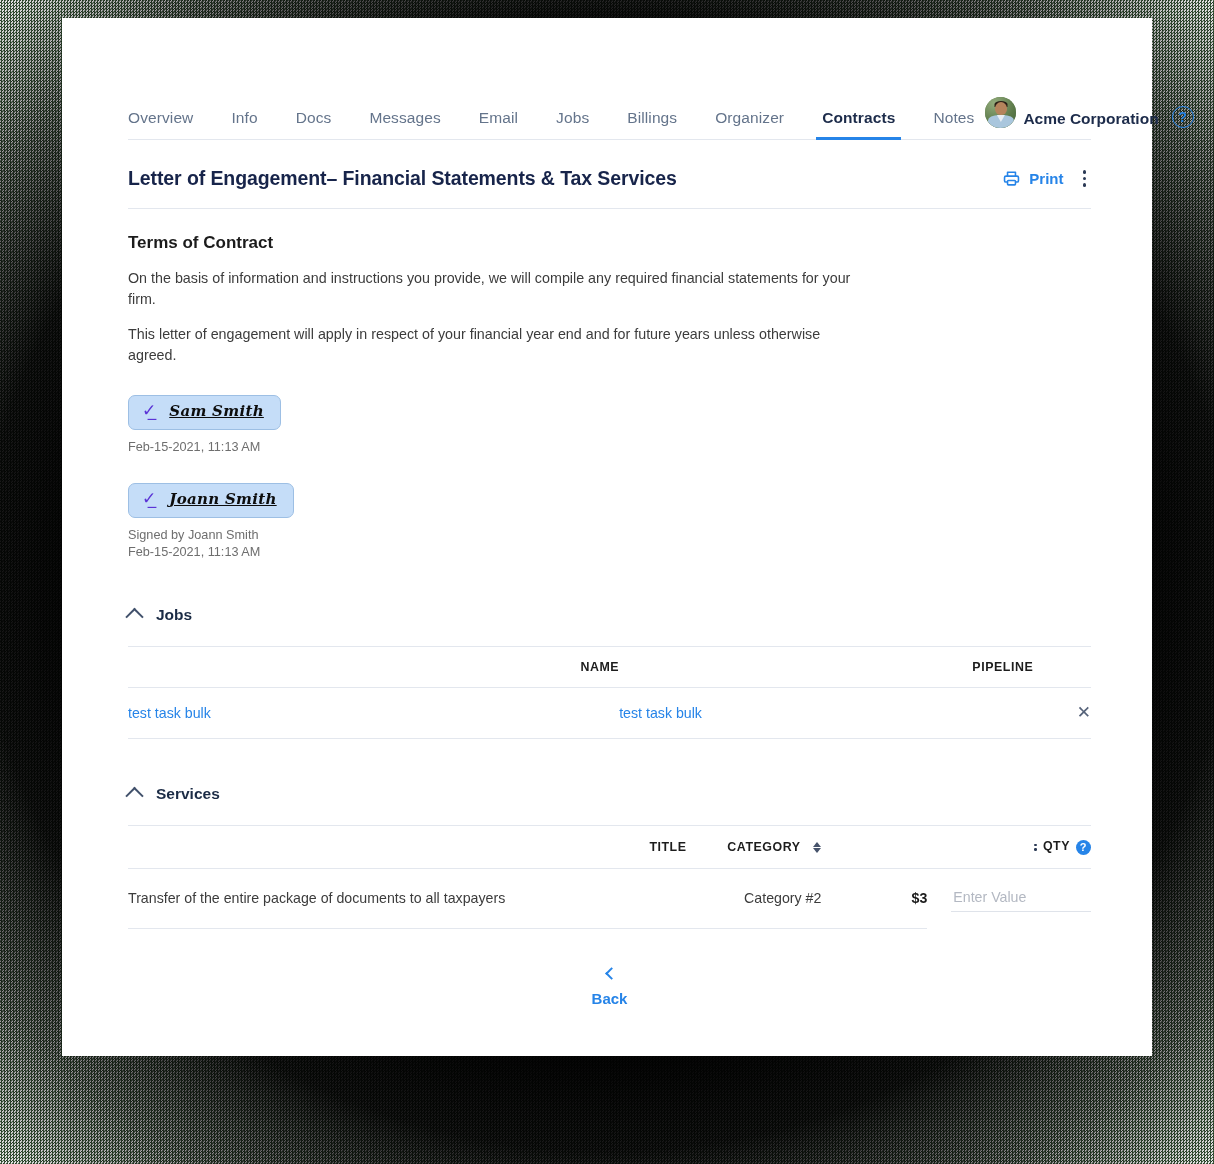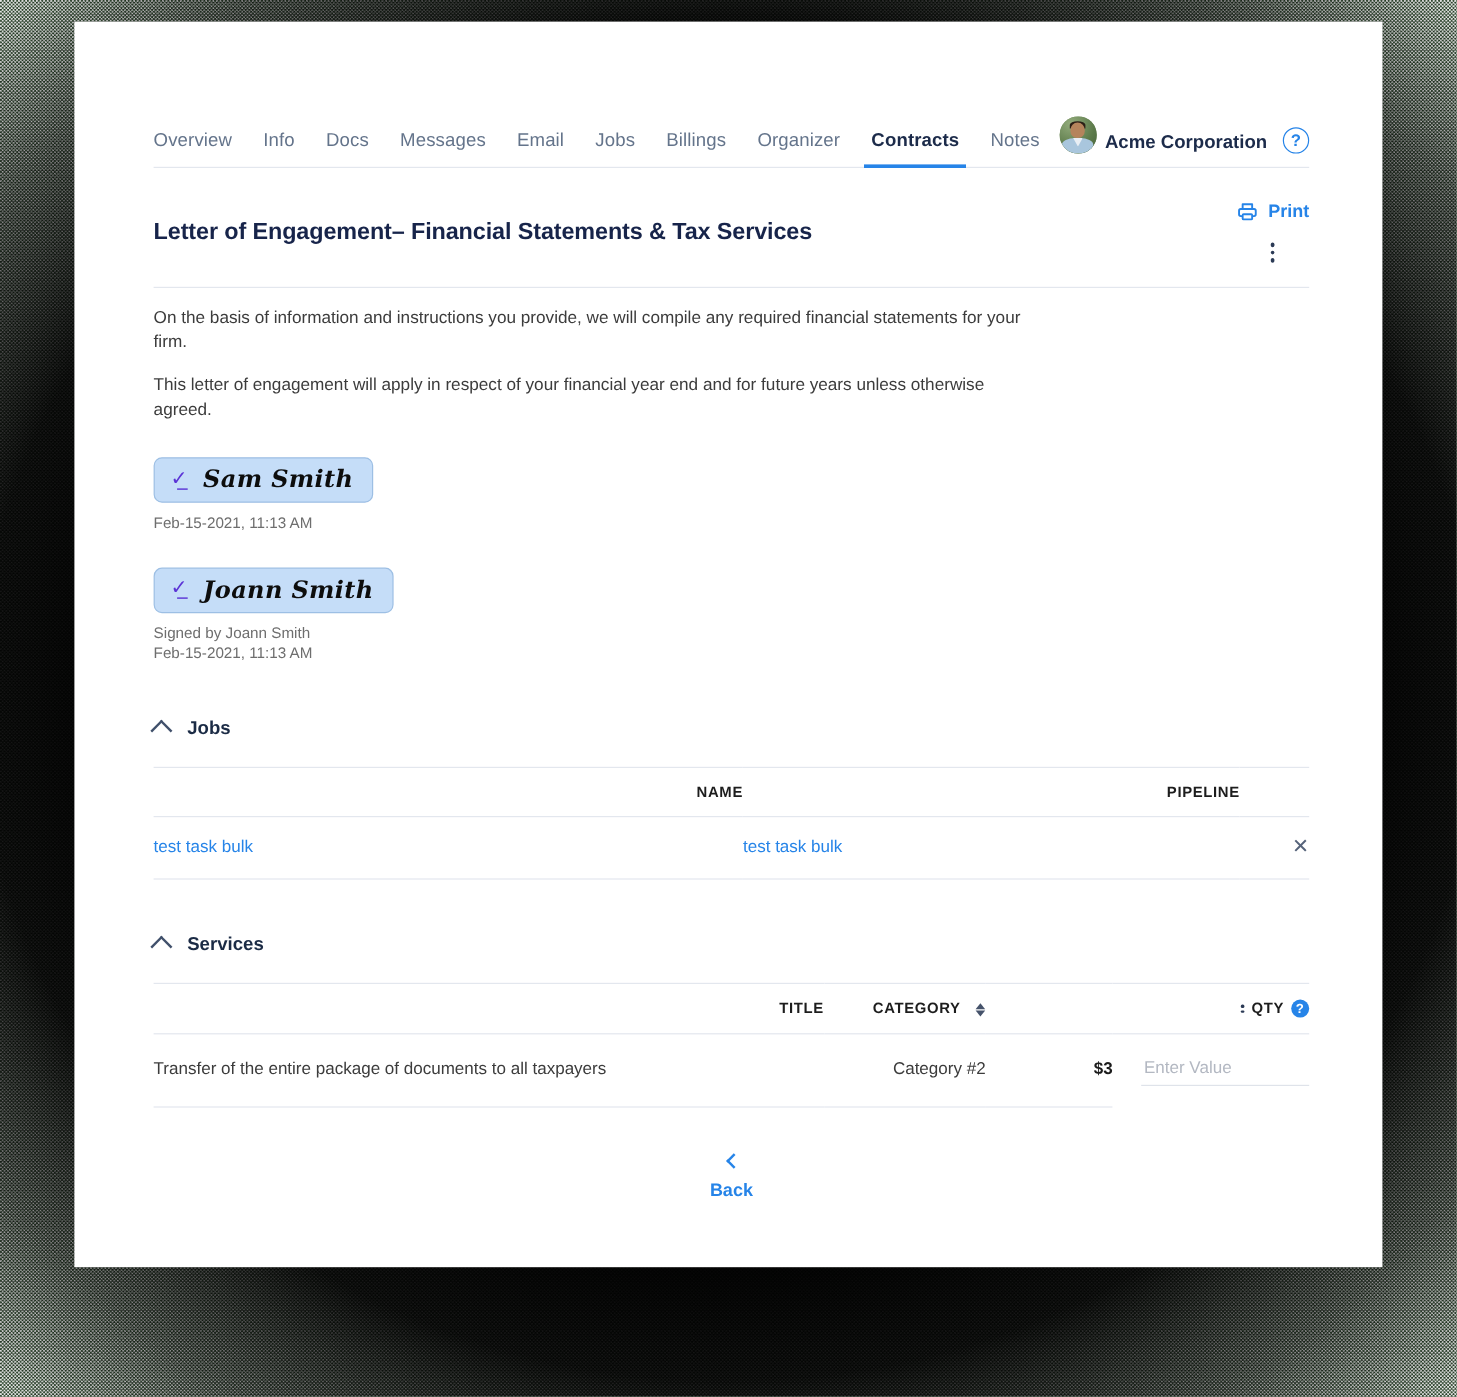--- a/index.html
+++ b/index.html
@@ -44,21 +44,21 @@
   }
 
   
   .navbar {
     display: flex;
     align-items: flex-end;
     border-bottom: 1px solid #e3e7ee;
     height: 54px;
     position: relative;
   }
-  .tabs { display: flex; align-items: center; gap: 4px; }
+  .tabs { display: flex; align-items: center; gap: 16px; }
   .tab {
     font-size: 15.5px;
     color: #64748b;
     padding: 0 11px 14px 11px;
     cursor: pointer;
     white-space: nowrap;
     position: relative;
     line-height: 1;
     letter-spacing: .1px;
   }
@@ -124,21 +124,20 @@
     font-size: 19.5px;
     font-weight: bold;
     color: #17244a;
     letter-spacing: -.1px;
   }
   .title-actions {
     margin-left: auto;
     display: flex;
     align-items: center;
     gap: 14px;
-    flex-direction: column;
   }
   .print-btn {
     display: flex; align-items: center; gap: 8px;
     color: #2684e8; font-size: 15px; font-weight: bold;
     cursor: pointer;
   }
   .kebab {
     display: flex; flex-direction: column; gap: 3px;
     cursor: pointer; padding: 2px 5px;
   }
@@ -175,24 +174,25 @@
     color: #5b33d6;
     font-size: 17px;
     line-height: 1;
     transform: translateY(-1px);
     flex: none;
   }
   .sig-name {
     font-family: "DejaVu Serif", serif;
     font-style: italic;
     font-weight: bold;
-    font-size: 20px;
+    font-size: 15px;
     color: #0d0d0d;
     line-height: 1;
     letter-spacing: .3px;
+    text-decoration: underline;
   }
   .sig-meta {
     margin-top: 9px;
     font-size: 12.7px;
     color: #6e6e6e;
     line-height: 1.3;
   }
 
   
   .collapse-head {
@@ -348,20 +348,21 @@
           <span>Print</span>
         </div>
         <div class="kebab">
             <i></i>
             <i></i>
             <i></i>
           </div>
       </div>
     </div>
 
+    <div class="section-head">Terms of Contract</div>
     <p class="para">On the basis of information and instructions you provide, we will compile any required financial statements for your firm.</p>
     <p class="para">This letter of engagement will apply in respect of your financial year end and for future years unless otherwise agreed.</p>
 
     <div class="sig-block">
       <div class="sig-chip">
         <span class="sig-pen">✓̲</span>
         <span class="sig-name">Sam Smith</span>
       </div>
       <div class="sig-meta">
         <div>Feb-15-2021, 11:13 AM</div>

